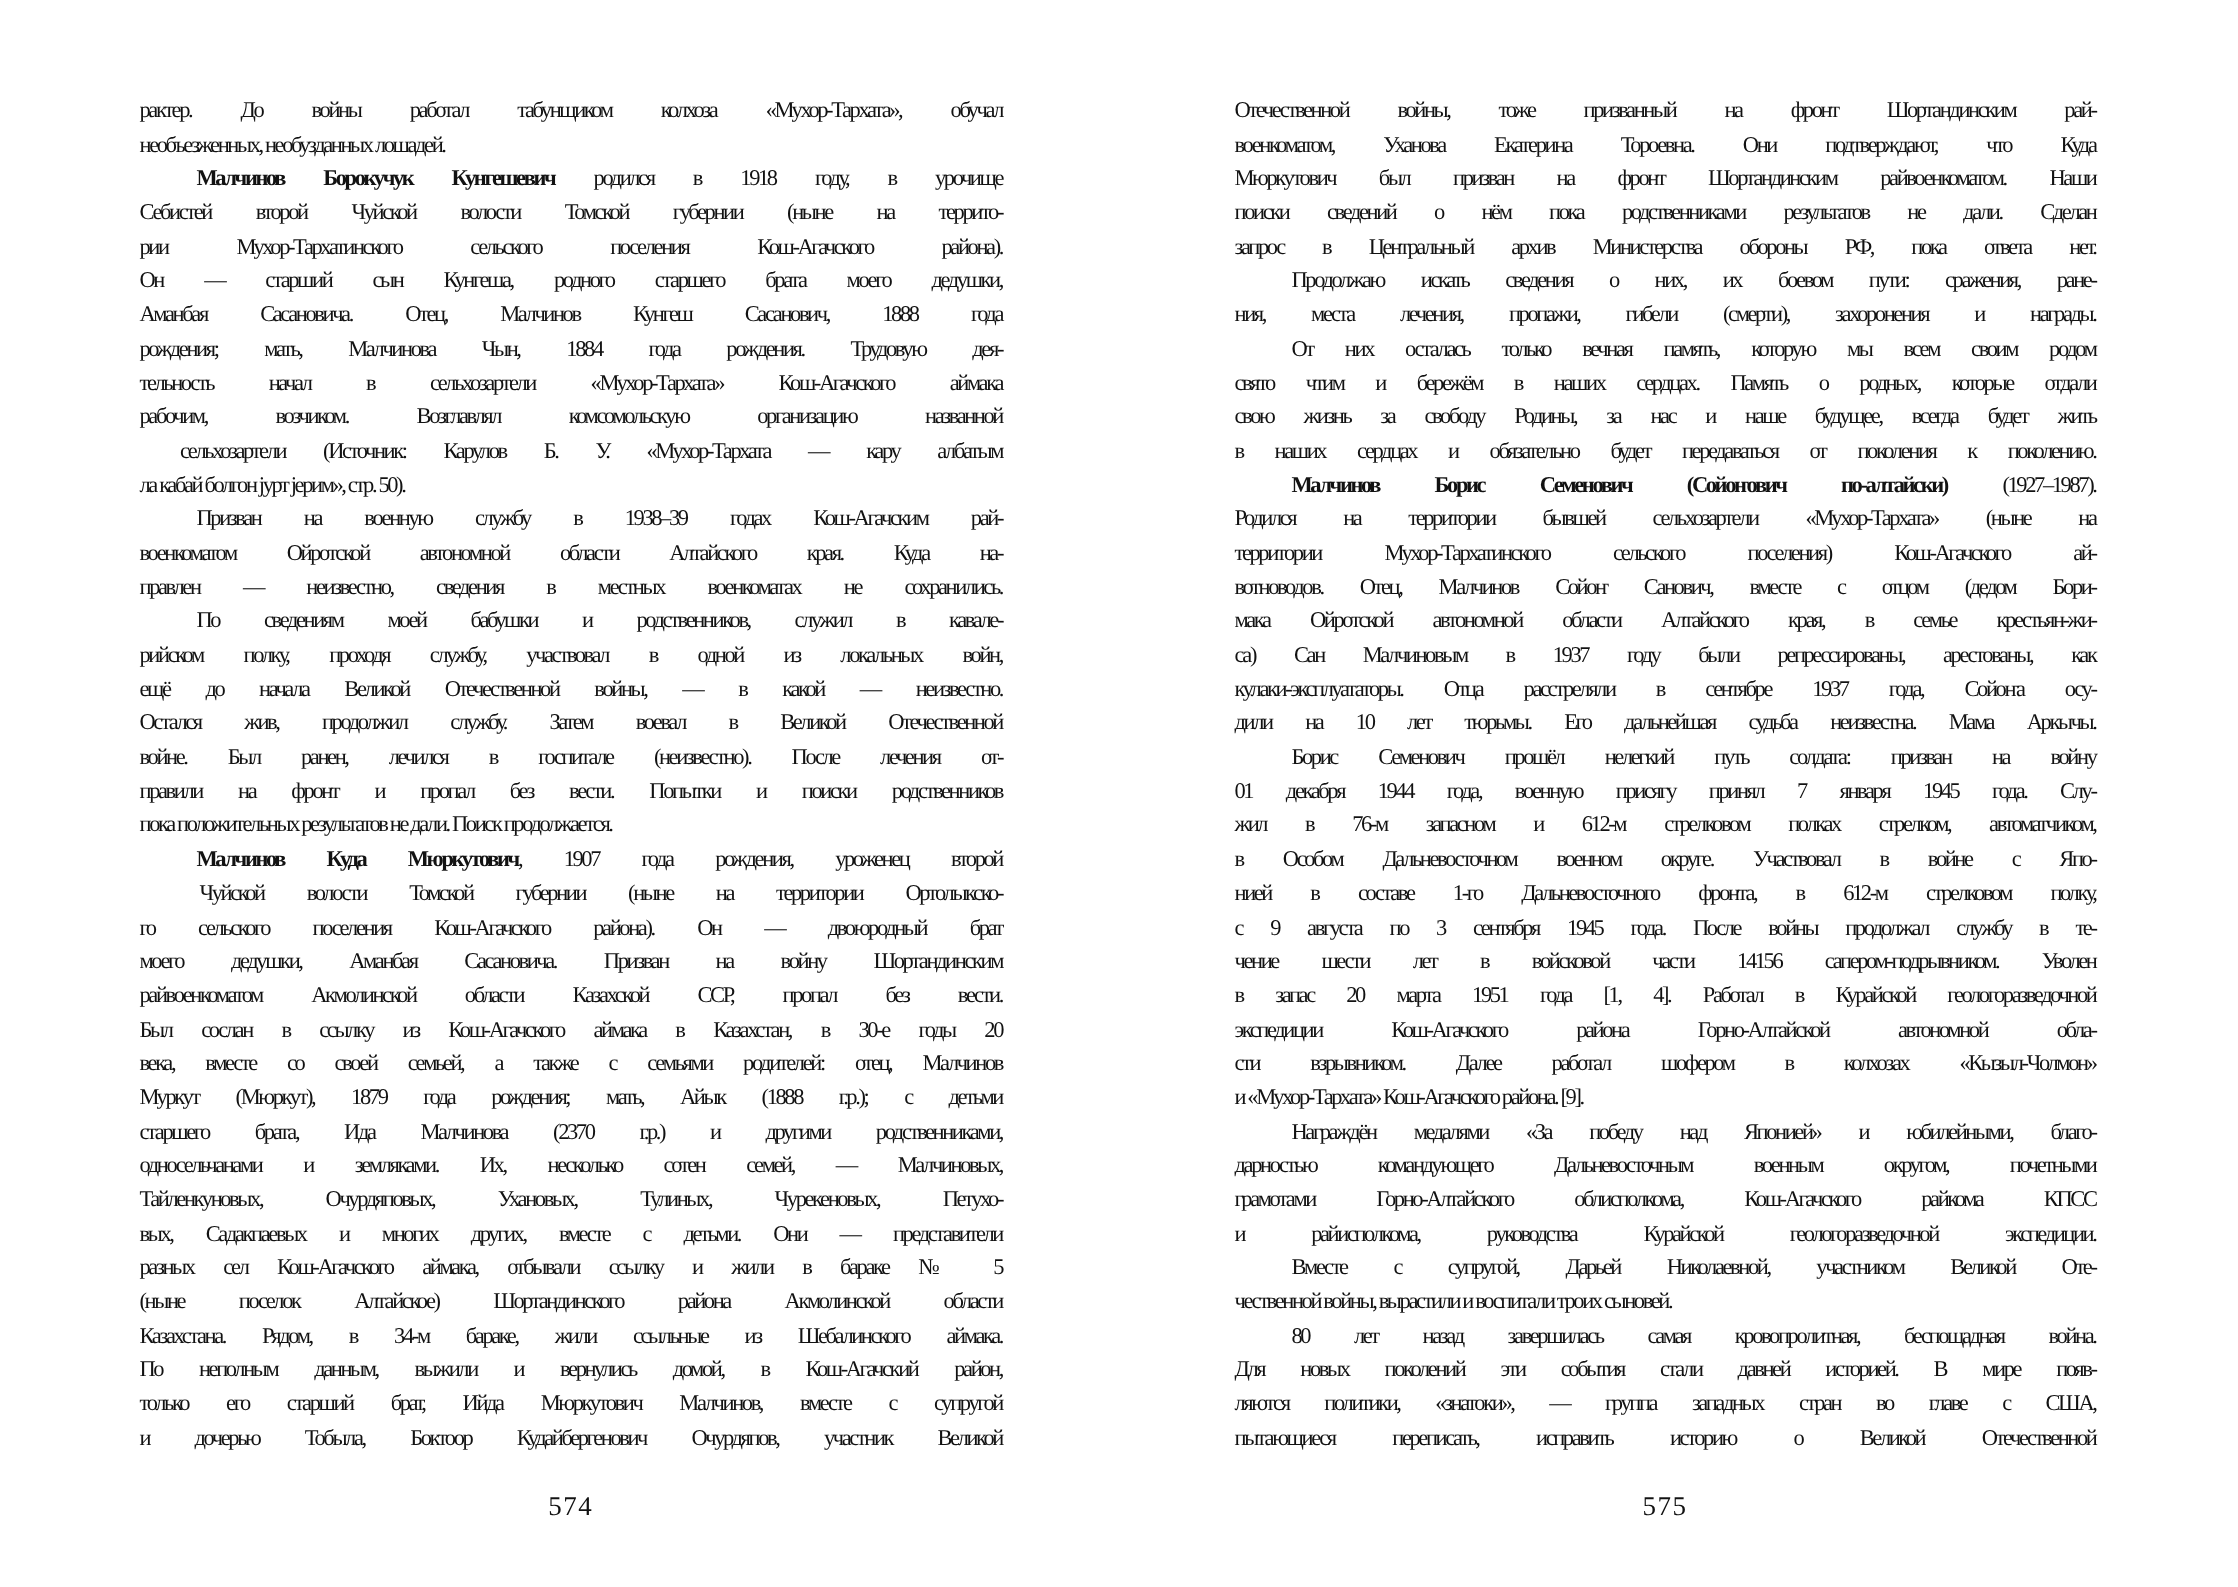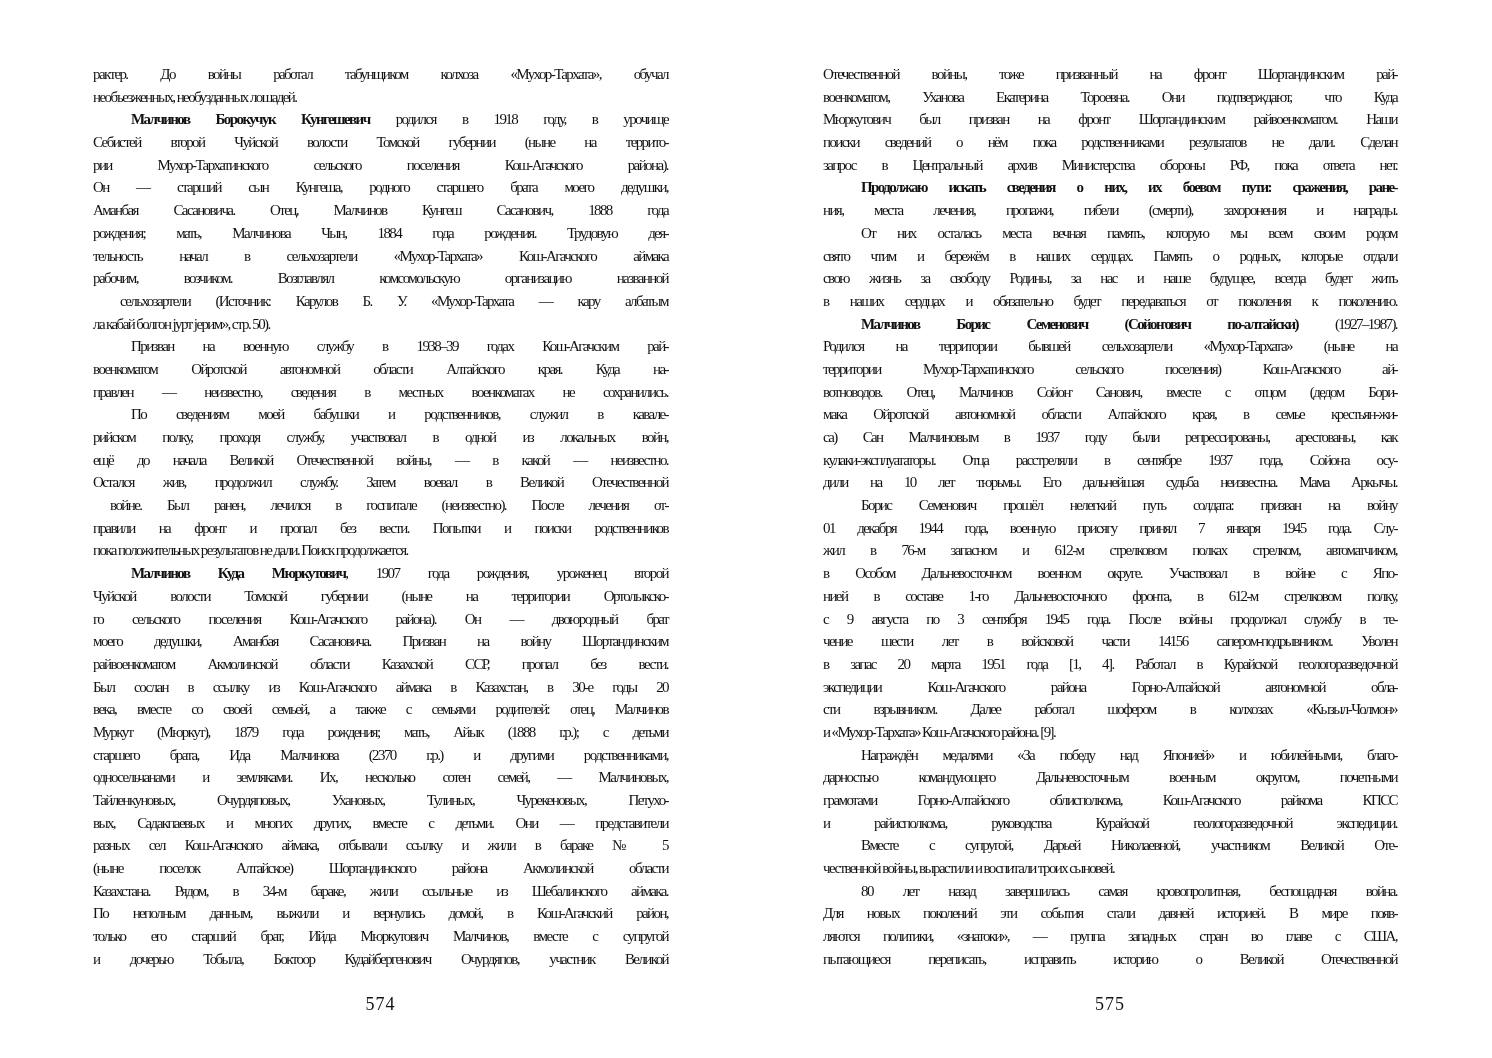--- a/index.html
+++ b/index.html
@@ -60,25 +60,25 @@
         <div class="line" style="letter-spacing: -1.6px;"><span>рабочим, возчиком. Возглавлял комсомольскую организацию названной</span></div>
         <div class="line" style="letter-spacing: -1.6px; margin-left: 27px;"><span>сельхозартели (Источник: Карулов Б. У. «Мухор-Тархата — кару албатым</span></div>
         <div class="line flush" style="letter-spacing: -1.6px;"><span>ла кабай болгон јурт јерим», стр. 50).</span></div>
         <div class="line indent" style="letter-spacing: -1.6px;"><span>Призван на военную службу в 1938–39 годах Кош-Агачским рай-</span></div>
         <div class="line" style="letter-spacing: -1.6px;"><span>военкоматом Ойротской автономной области Алтайского края. Куда на-</span></div>
         <div class="line" style="letter-spacing: -1.6px;"><span>правлен — неизвестно, сведения в местных военкоматах не сохранились.</span></div>
         <div class="line indent" style="letter-spacing: -1.6px;"><span>По сведениям моей бабушки и родственников, служил в кавале-</span></div>
         <div class="line" style="letter-spacing: -1.6px;"><span>рийском полку, проходя службу, участвовал в одной из локальных войн,</span></div>
         <div class="line" style="letter-spacing: -1.6px;"><span>ещё до начала Великой Отечественной войны, — в какой — неизвестно.</span></div>
         <div class="line" style="letter-spacing: -1.6px;"><span>Остался жив, продолжил службу. Затем воевал в Великой Отечественной</span></div>
-        <div class="line" style="letter-spacing: -1.6px; margin-left: 17px;"><span>войне. Был ранен, лечился в госпитале (неизвестно). После лечения от-</span></div>
+        <div class="line" style="letter-spacing: -1.6px;"><span>войне. Был ранен, лечился в госпитале (неизвестно). После лечения от-</span></div>
         <div class="line" style="letter-spacing: -1.6px;"><span>правили на фронт и пропал без вести. Попытки и поиски родственников</span></div>
         <div class="line flush" style="letter-spacing: -1.6px;"><span>пока положительных результатов не дали. Поиск продолжается.</span></div>
         <div class="line indent" style="letter-spacing: -1.6px;"><span class="bold">Малчинов Куда Мюркутович</span><span>, 1907 года рождения, уроженец второй</span></div>
-        <div class="line" style="letter-spacing: -1.6px;"><span>Чуйской волости Томской губернии (ныне на территории Ортолыкско-</span></div>
+        <div class="line" style="letter-spacing: -1.6px; margin-left: 40px;"><span>Чуйской волости Томской губернии (ныне на территории Ортолыкско-</span></div>
         <div class="line" style="letter-spacing: -1.6px;"><span>го сельского поселения Кош-Агачского района). Он — двоюродный брат</span></div>
         <div class="line" style="letter-spacing: -1.6px;"><span>моего дедушки, Аманбая Сасановича. Призван на войну Шортандинским</span></div>
         <div class="line" style="letter-spacing: -1.6px;"><span>райвоенкоматом Акмолинской области Казахской ССР, пропал без вести.</span></div>
         <div class="line" style="letter-spacing: -1.6px;"><span>Был сослан в ссылку из Кош-Агачского аймака в Казахстан, в 30-е годы 20</span></div>
         <div class="line" style="letter-spacing: -1.6px;"><span>века, вместе со своей семьей, а также с семьями родителей: отец, Малчинов</span></div>
         <div class="line" style="letter-spacing: -1.6px;"><span>Муркут (Мюркут), 1879 года рождения; мать, Айык (1888 г.р.); с детьми</span></div>
         <div class="line" style="letter-spacing: -1.6px;"><span>старшего брата, Ида Малчинова (2370 г.р.) и другими родственниками,</span></div>
         <div class="line" style="letter-spacing: -1.6px;"><span>односельчанами и земляками. Их, несколько сотен семей, — Малчиновых,</span></div>
         <div class="line" style="letter-spacing: -1.6px;"><span>Тайленкуновых, Очурдяповых, Ухановых, Тулиных, Чурекеновых, Петухо-</span></div>
         <div class="line" style="letter-spacing: -1.6px;"><span>вых, Садакпаевых и многих других, вместе с детьми. Они — представители</span></div>
@@ -91,23 +91,23 @@
       </div>
     <div class="page-number">574</div>
   </section>
   <section class="page page-right">
     <div class="text-block">
         <div class="line" style="letter-spacing: -1.6px;"><span>Отечественной войны, тоже призванный на фронт Шортандинским рай-</span></div>
         <div class="line" style="letter-spacing: -1.6px;"><span>военкоматом, Уханова Екатерина Тороевна. Они подтверждают, что Куда</span></div>
         <div class="line" style="letter-spacing: -1.6px;"><span>Мюркутович был призван на фронт Шортандинским райвоенкоматом. Наши</span></div>
         <div class="line" style="letter-spacing: -1.6px;"><span>поиски сведений о нём пока родственниками результатов не дали. Сделан</span></div>
         <div class="line" style="letter-spacing: -1.6px;"><span>запрос в Центральный архив Министерства обороны РФ, пока ответа нет.</span></div>
-        <div class="line indent" style="letter-spacing: -1.6px; font-weight: bold;"><span>Продолжаю искать сведения о них, их боевом пути: сражения, ране-</span></div>
+        <div class="line indent" style="letter-spacing: -1.6px;"><span>Продолжаю искать сведения о них, их боевом пути: сражения, ране-</span></div>
         <div class="line" style="letter-spacing: -1.6px;"><span>ния, места лечения, пропажи, гибели (смерти), захоронения и награды.</span></div>
-        <div class="line indent" style="letter-spacing: -1.6px;"><span>От них осталась места вечная память, которую мы всем своим родом</span></div>
+        <div class="line indent" style="letter-spacing: -1.6px;"><span>От них осталась только вечная память, которую мы всем своим родом</span></div>
         <div class="line" style="letter-spacing: -1.6px;"><span>свято чтим и бережём в наших сердцах. Память о родных, которые отдали</span></div>
         <div class="line" style="letter-spacing: -1.6px;"><span>свою жизнь за свободу Родины, за нас и наше будущее, всегда будет жить</span></div>
         <div class="line" style="letter-spacing: -1.6px;"><span>в наших сердцах и обязательно будет передаваться от поколения к поколению.</span></div>
         <div class="line indent" style="letter-spacing: -1.6px;"><span class="bold">Малчинов Борис Семенович (Сойоҥович по-алтайски)</span><span> (1927–1987).</span></div>
         <div class="line" style="letter-spacing: -1.6px;"><span>Родился на территории бывшей сельхозартели «Мухор-Тархата» (ныне на</span></div>
         <div class="line" style="letter-spacing: -1.6px;"><span>территории Мухор-Тархатинского сельского поселения) Кош-Агачского ай-</span></div>
         <div class="line" style="letter-spacing: -1.6px;"><span>вотноводов. Отец, Малчинов Сойоҥ Санович, вместе с отцом (дедом Бори-</span></div>
         <div class="line" style="letter-spacing: -1.6px;"><span>мака Ойротской автономной области Алтайского края, в семье крестьян-жи-</span></div>
         <div class="line" style="letter-spacing: -1.6px;"><span>са) Сан Малчиновым в 1937 году были репрессированы, арестованы, как</span></div>
         <div class="line" style="letter-spacing: -1.6px;"><span>кулаки-эксплуататоры. Отца расстреляли в сентябре 1937 года, Сойоҥа осу-</span></div>

